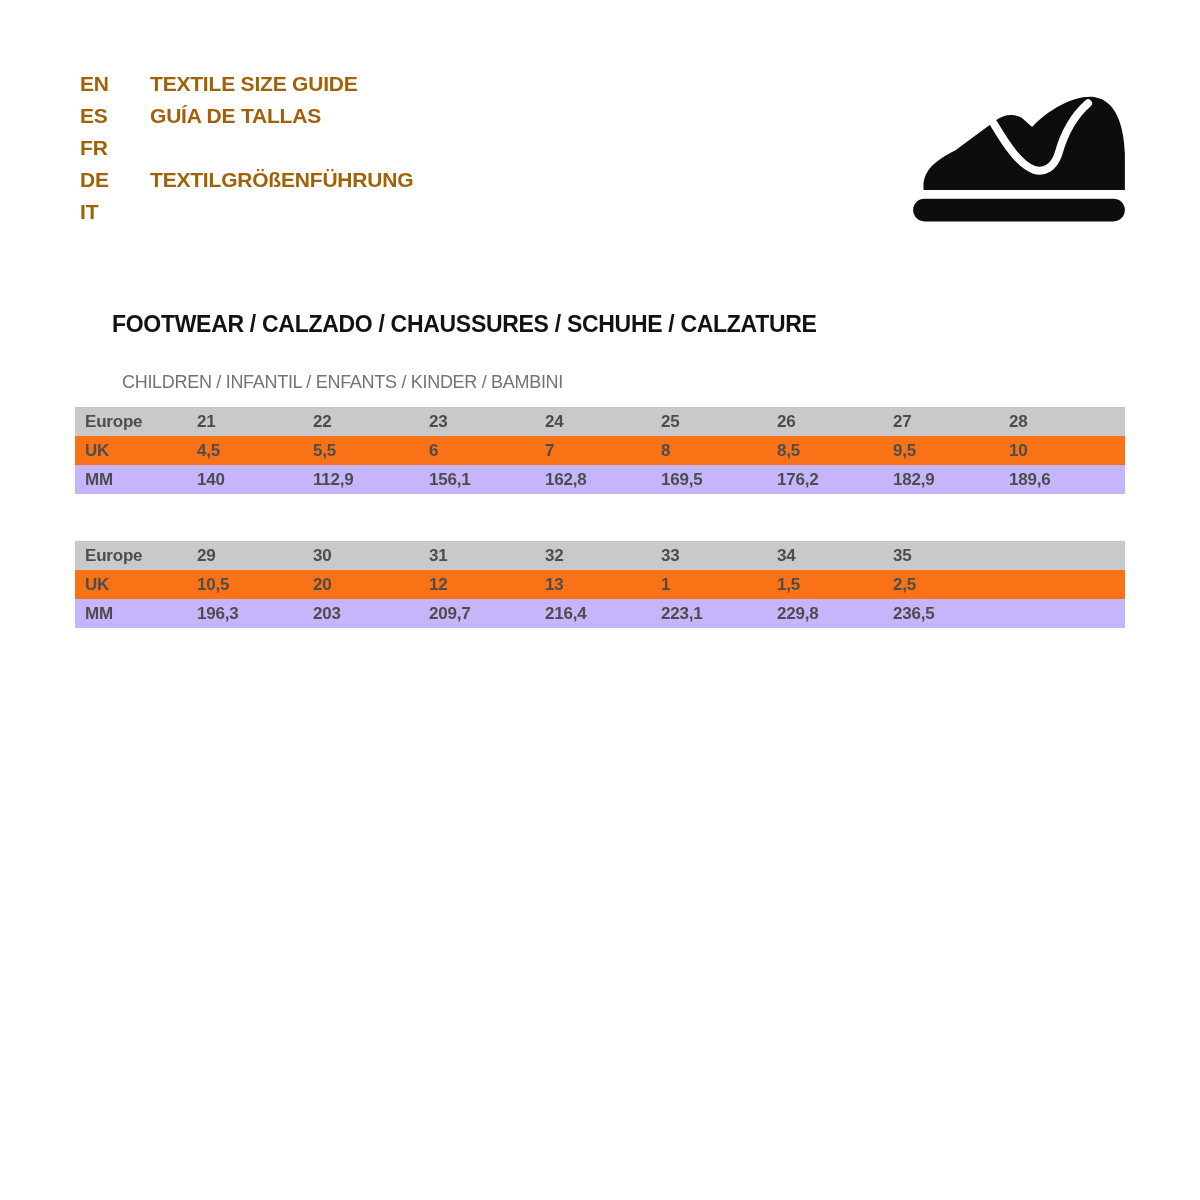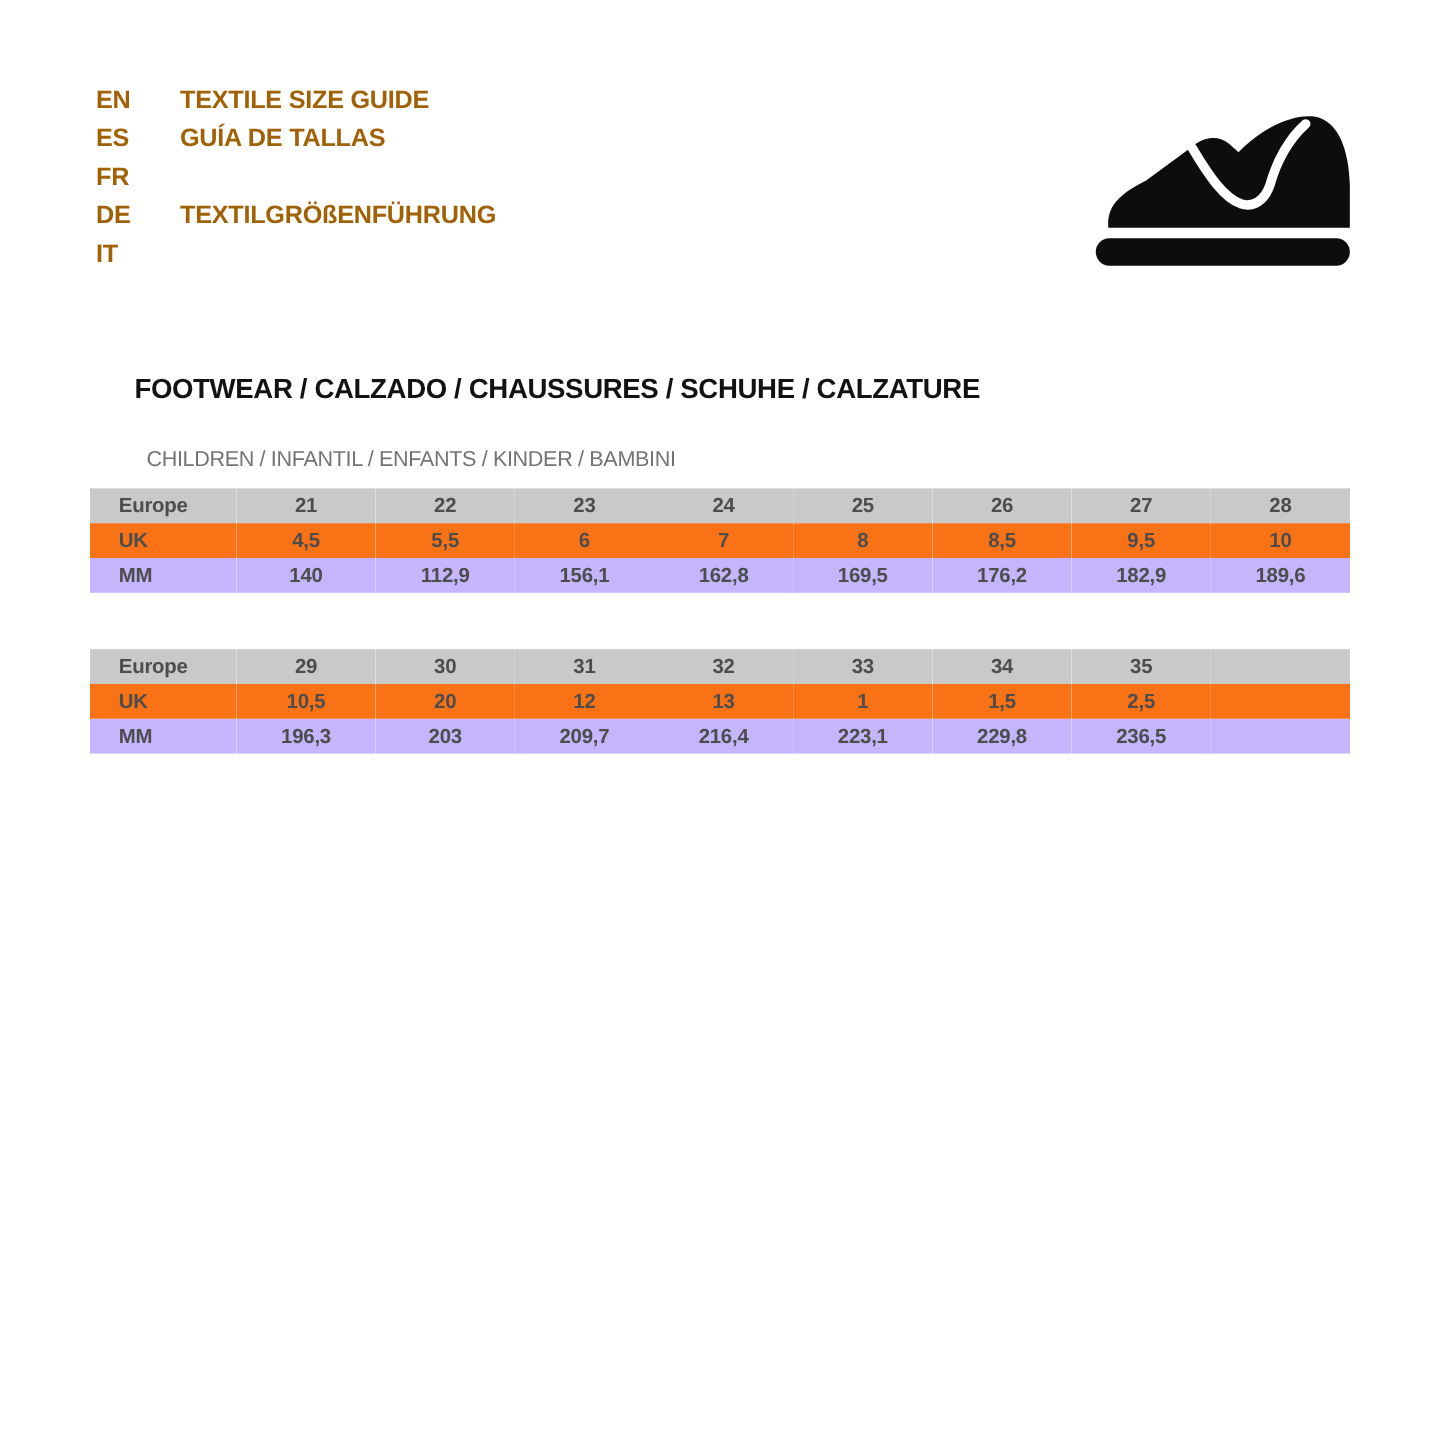--- a/index.html
+++ b/index.html
@@ -22,22 +22,22 @@
   
   .section-title { position:absolute; left:96px; top:311px;
     font-size:23px; font-weight:bold; color:#121212; letter-spacing:-0.3px; white-space:nowrap;margin-left:16px; }
   .subsection-title { position:absolute; left:82px; top:372px;
     font-size:18px; font-weight:normal; color:#737373; letter-spacing:-0.3px; white-space:nowrap;margin-left:40px; }
 
   
   .size-table { position:absolute; left:75px; width:1050px;
     border-collapse:collapse; table-layout:fixed;
     font-weight:bold; font-size:17px; color:#4d4d4d; letter-spacing:-0.2px; }
-  .size-table td { height:29px; padding:0; text-align:center; vertical-align:middle; overflow:hidden; }
-  .size-table td.lbl { text-align:left; padding-left:24px; }
+  .size-table td { height:29px; padding:0; text-align:left; vertical-align:middle; overflow:hidden; }
+  .size-table td.lbl { text-align:left; padding-left:10px; }
   .row-header td { background:#c9c9c9; }
   .row-uk td { background:#f97316; }
   .row-mm td { background:#c4b5fd; }
   #table1 { top:407px; }
   #table2 { top:541px; }
 </style>
 </head>
 <body>
 
 <div class="lang-block">

